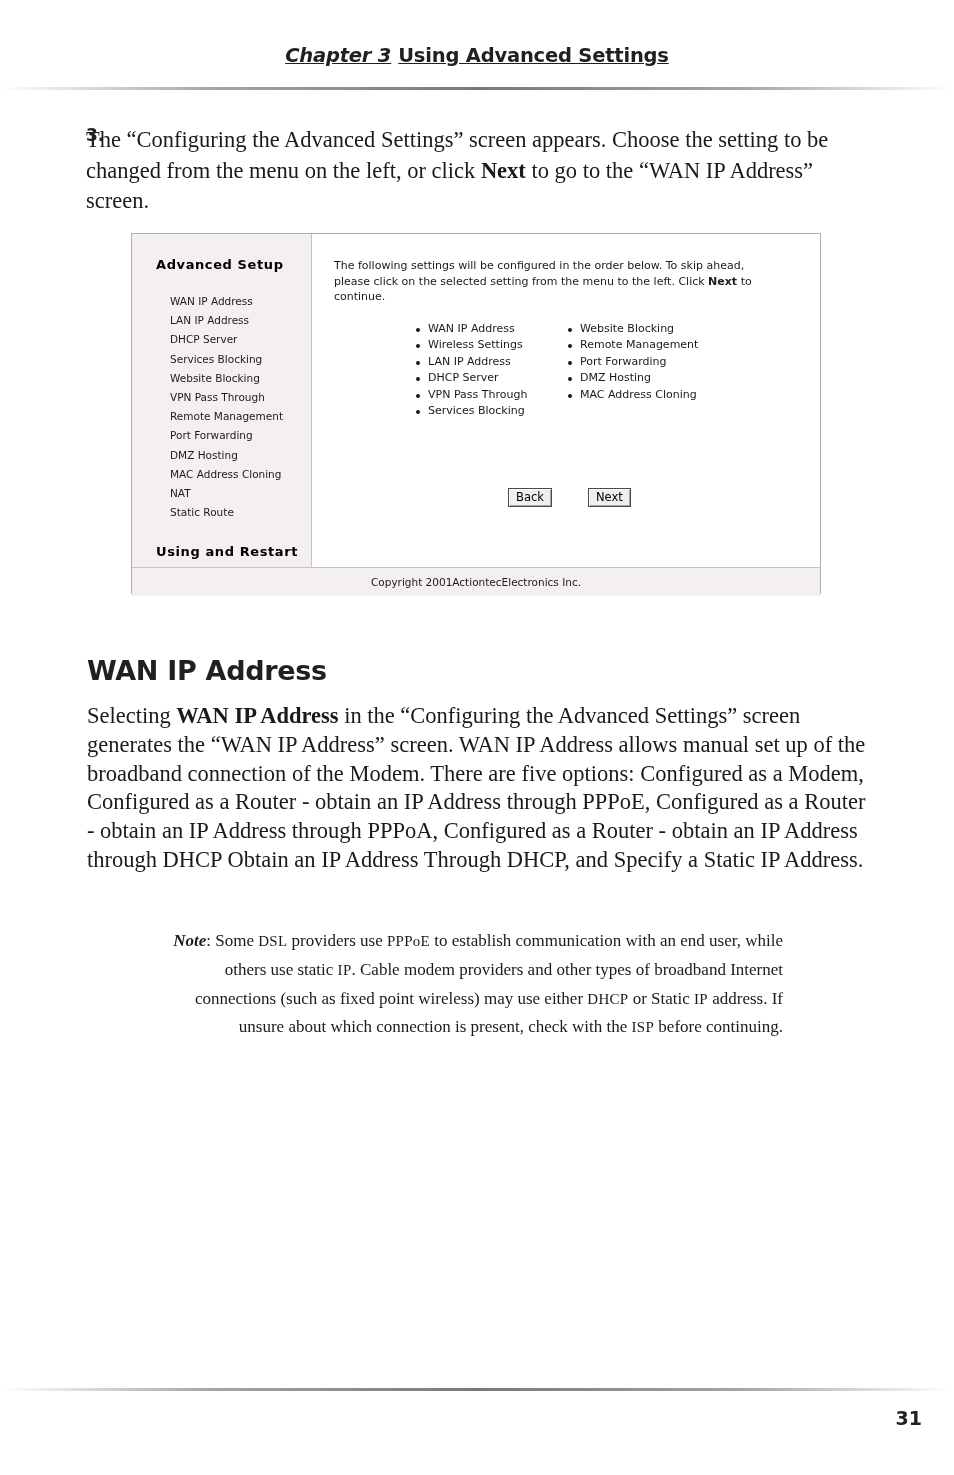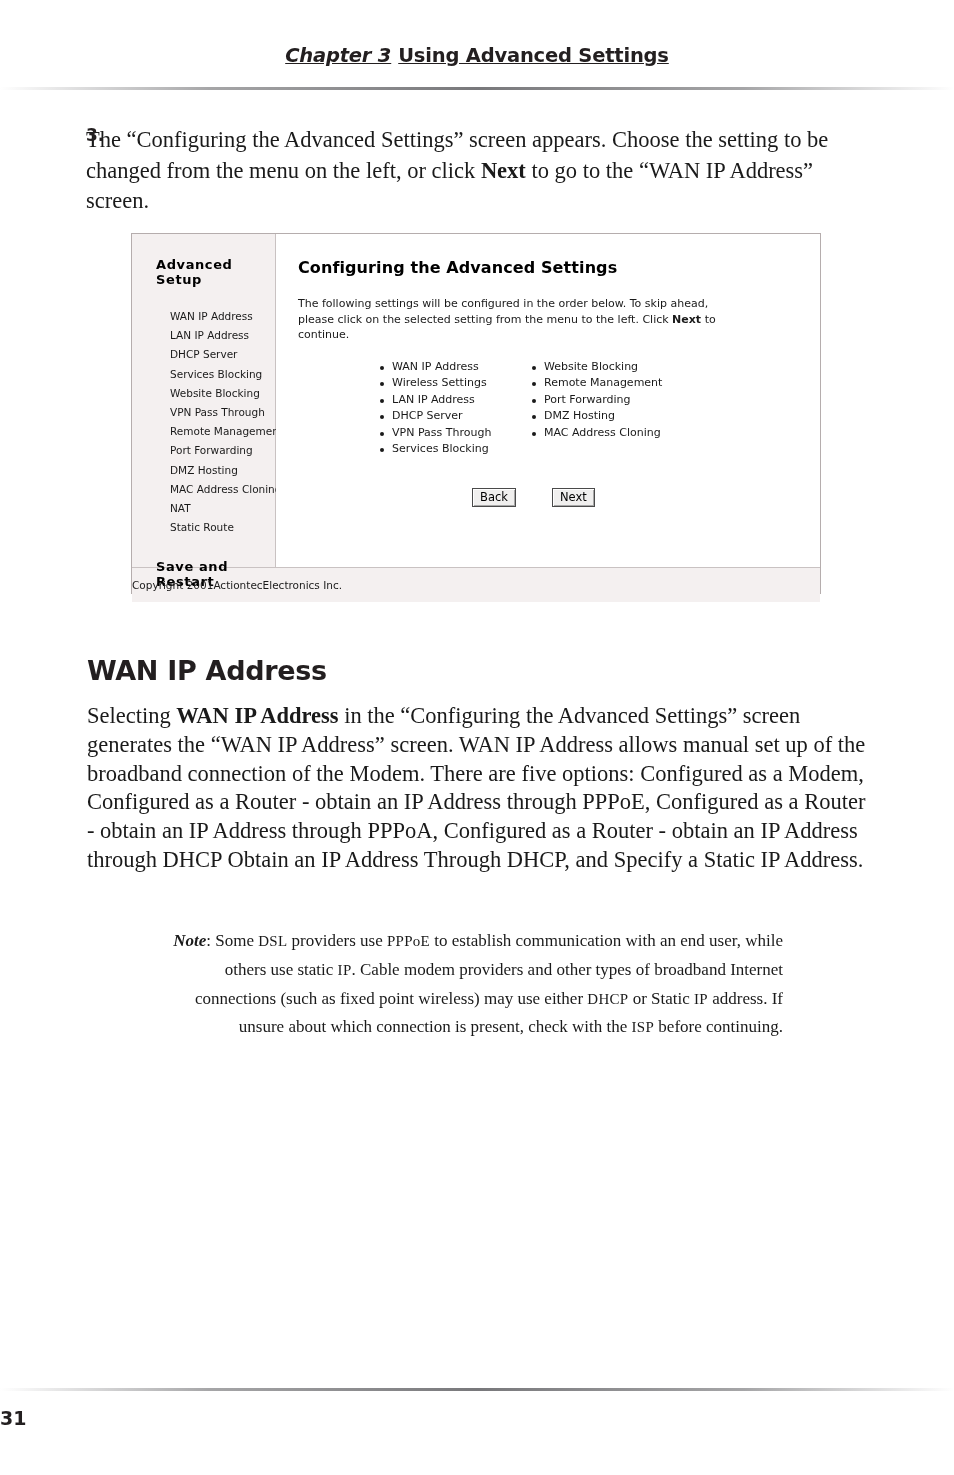--- a/index.html
+++ b/index.html
@@ -85,21 +85,21 @@
     border: 1px solid #b5adad;
     box-sizing: border-box;
     font-family: "DejaVu Sans", sans-serif;
   }
   .fig-main {
     display: flex;
     height: 333px;
     box-sizing: border-box;
   }
   .fig-sidebar {
-    width: 144px;
+    width: 180px;
     background: #f4f0f0;
     border-right: 1px solid #c9c2c2;
     box-sizing: border-box;
     padding: 23px 0 0 24px;
   }
   .fig-sidebar .sb-title {
     font-size: 13px;
     font-weight: bold;
     color: #000;
     letter-spacing: 0.6px;
@@ -182,26 +182,27 @@
     font-family: "DejaVu Sans", sans-serif;
     font-size: 11.5px;
     color: #000;
     background: #f0efee;
     border: 1px solid #4a4a4a;
     box-shadow: inset 1px 1px 0 #ffffff, inset -1px -1px 0 #a8a8a8;
     padding: 1px 7px 2px 7px;
     line-height: 14px;
   }
   .fig-footer {
-    height: 35px;
+    height: 29px;
     background: #f4f0f0;
     border-top: 1px solid #c9c2c2;
     box-sizing: border-box;
     display: flex;
     align-items: center;
+    justify-content: center;
     font-size: 10.5px;
     color: #1a1a1a;
   }
   .fig-footer .ital { }
 
   
   .section-head {
     position: absolute;
     left: 87px;
     top: 655px;
@@ -241,21 +242,21 @@
     font-size: 0.88em;
     letter-spacing: 0.3px;
   }
 
   
   .page-num {
     position: absolute;
     left: 0;
     top: 1407px;
     width: 922px;
-    text-align: left;
+    text-align: right;
     font-family: "DejaVu Sans", sans-serif;
     font-size: 19px;
     font-weight: bold;
     color: #231f20;
   }
 </style>
 </head>
 <body>
 
 <div class="running-head">
@@ -280,25 +281,24 @@
         <div class="sb-item">Services Blocking</div>
         <div class="sb-item">Website Blocking</div>
         <div class="sb-item">VPN Pass Through</div>
         <div class="sb-item">Remote Management</div>
         <div class="sb-item">Port Forwarding</div>
         <div class="sb-item">DMZ Hosting</div>
         <div class="sb-item">MAC Address Cloning</div>
         <div class="sb-item">NAT</div>
         <div class="sb-item">Static Route</div>
       </div>
-      <div class="sb-footer">Save and Restart</div>
+      <div class="sb-footer">Using and Restart</div>
     </div>
 
     <div class="fig-content">
-      <h2>Configuring the Advanced Settings</h2>
       <div class="intro"><span>The following settings will be configured in the order below. To skip ahead, please click on the selected setting from the menu to the left. Click </span><span class="b">Next</span><span> to continue.</span></div>
 
       <div class="fig-cols">
         <div class="fig-col">
           <ul>
             <li>WAN IP Address</li>
             <li>Wireless Settings</li>
             <li>LAN IP Address</li>
             <li>DHCP Server</li>
             <li>VPN Pass Through</li>

